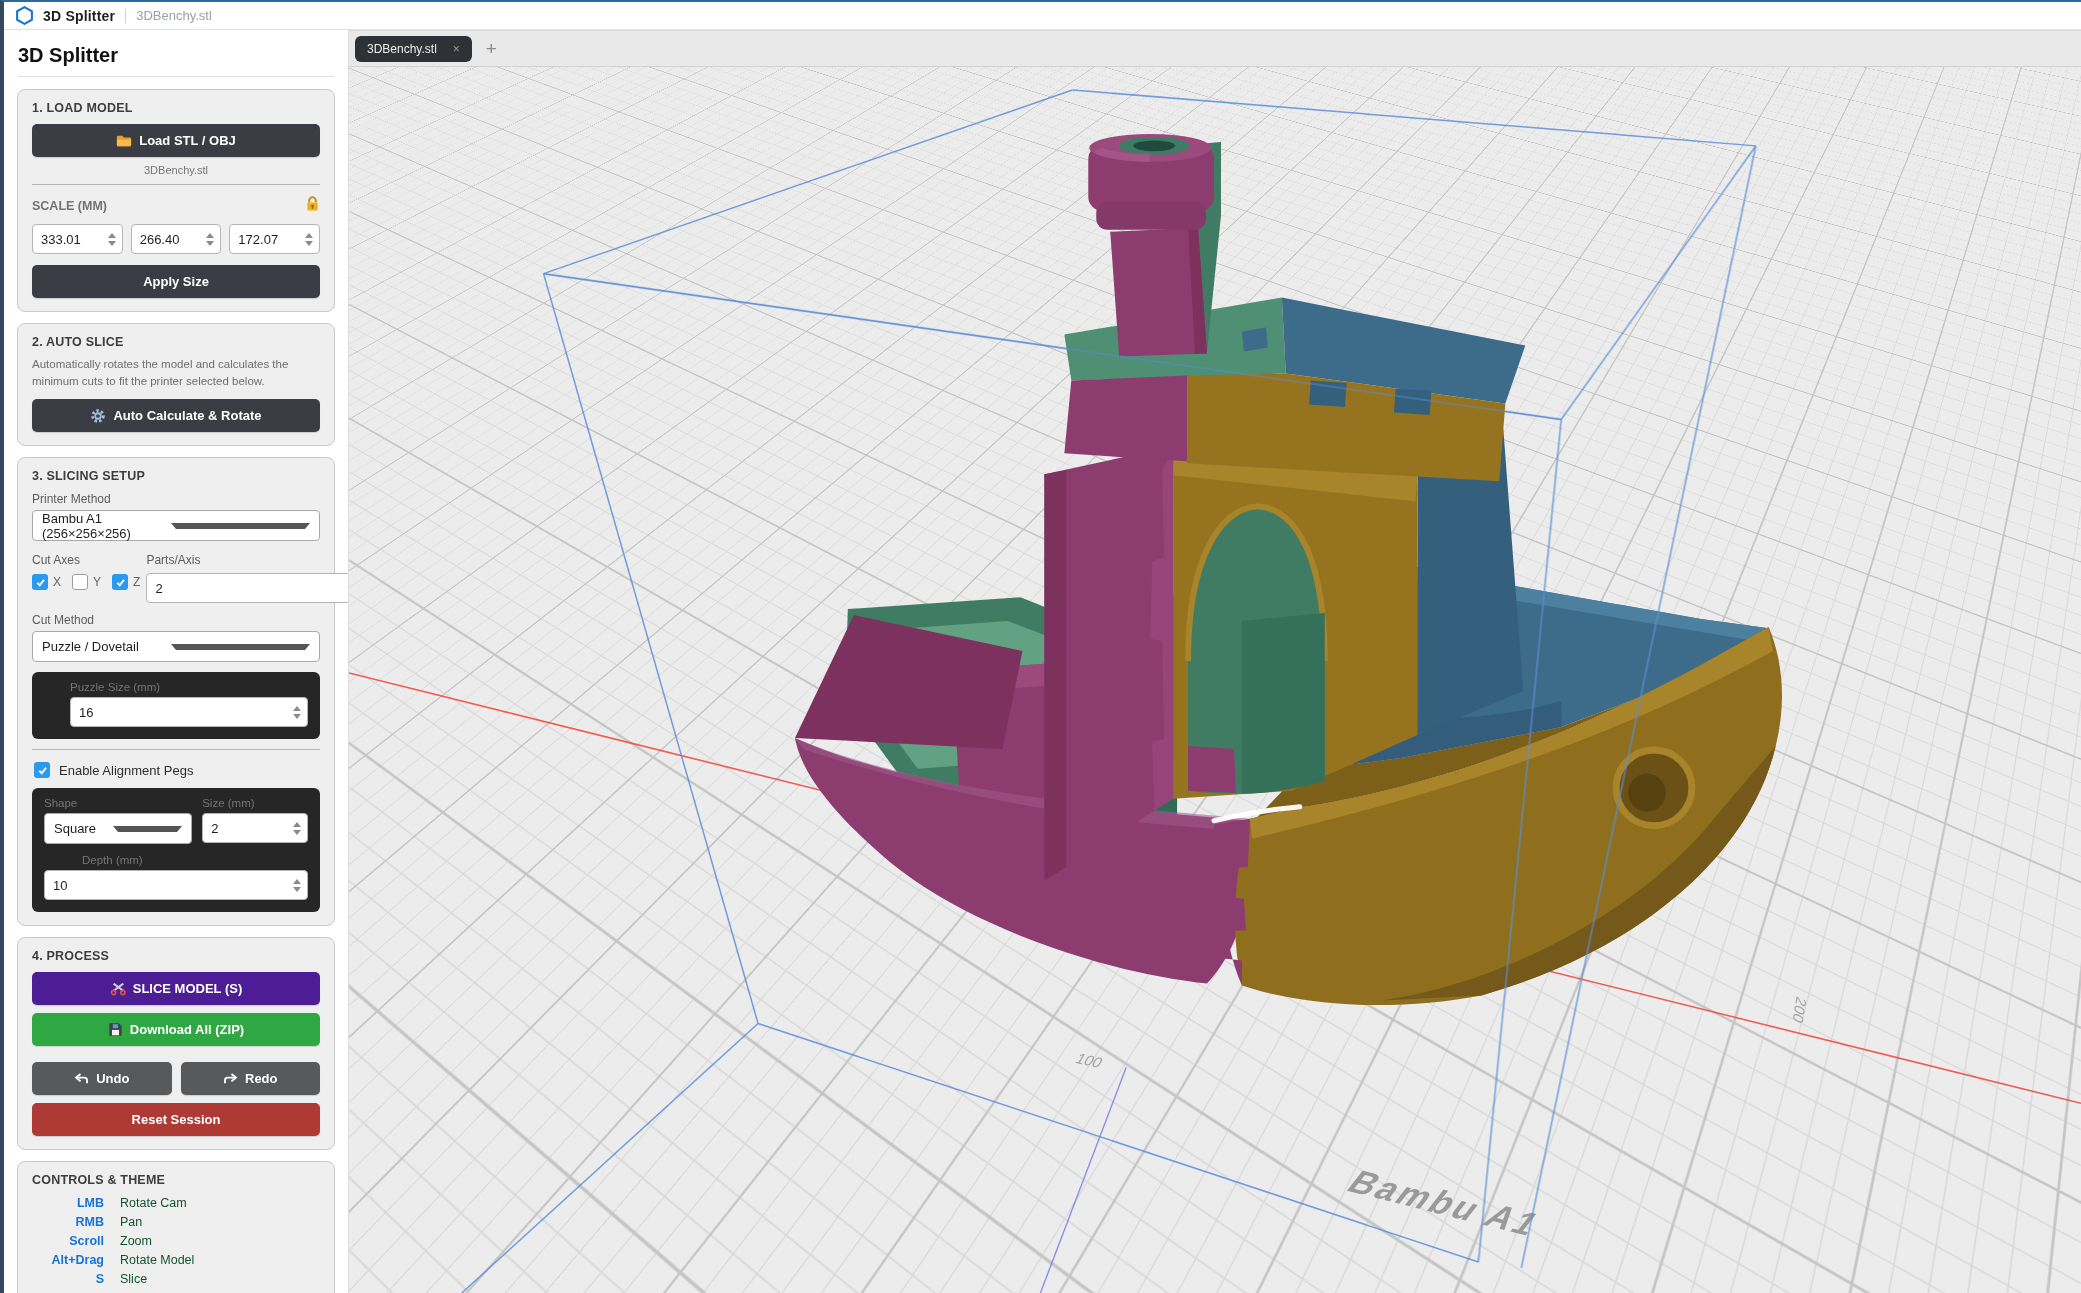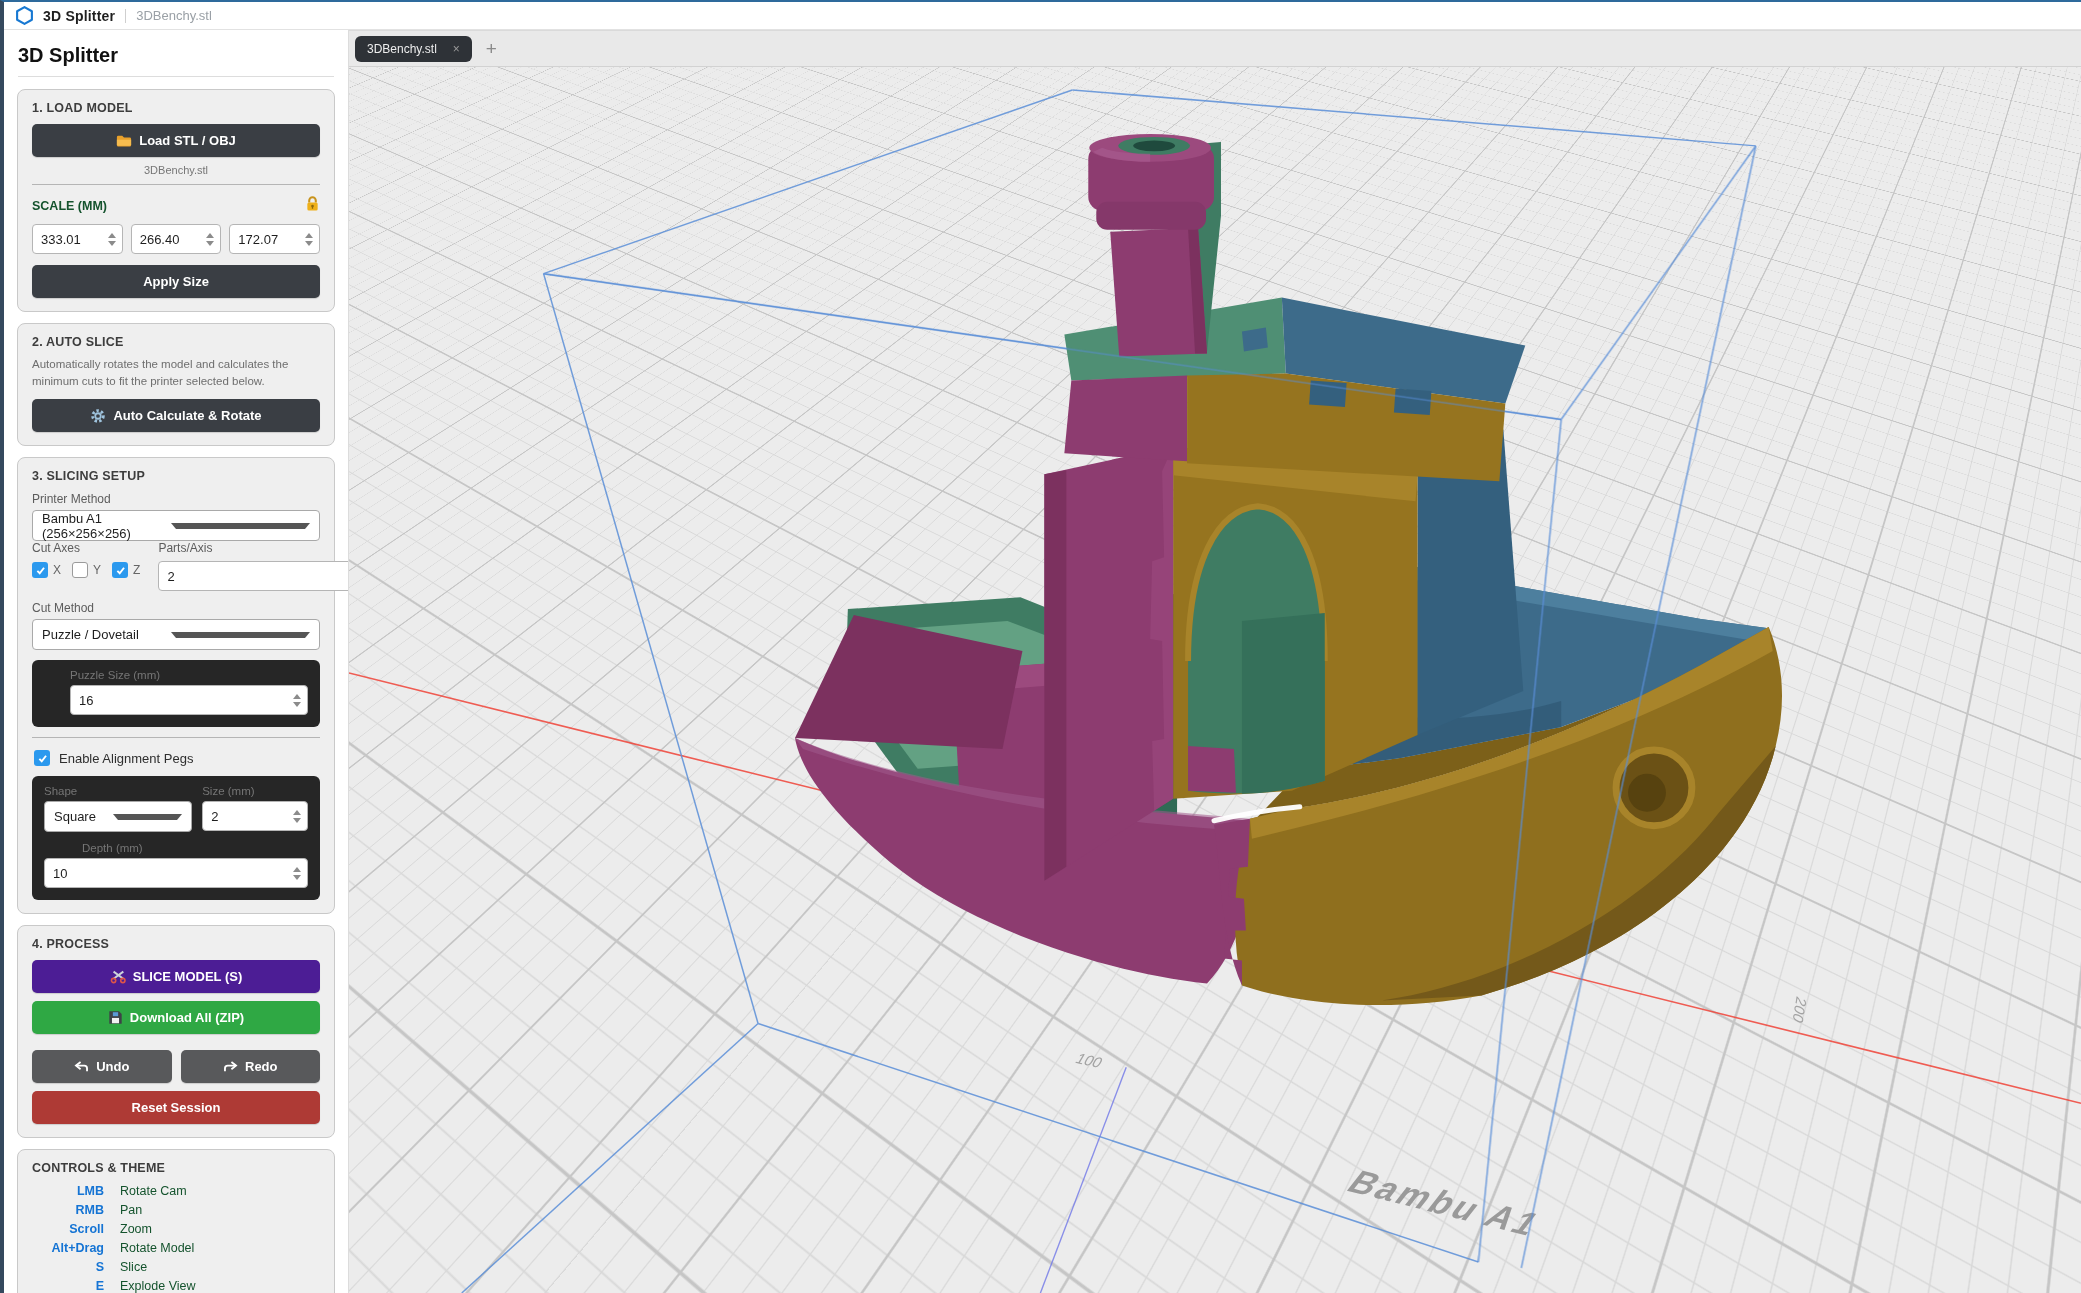--- a/index.html
+++ b/index.html
@@ -21,33 +21,33 @@
   .panel{margin:0 13px 11px 13px;background:#efefef;border:1px solid #c9c9c9;border-radius:8px;padding:11px 14px 13px 14px;}
   .ph{font-size:12.5px;font-weight:700;color:#3d3d3d;letter-spacing:.2px;margin-bottom:9px;}
   .btn{display:flex;align-items:center;justify-content:center;gap:7px;width:100%;height:33px;
        border:none;border-radius:5px;background:#3a3e44;color:#fff;font-size:13px;font-weight:700;
        font-family:inherit;cursor:pointer;box-shadow:0 1px 1px rgba(0,0,0,.15);}
   .btn svg{flex:0 0 auto;}
   .filename{text-align:center;font-size:11px;color:#767676;margin:7px 0 8px 0;}
   .divider{border:none;border-top:1px solid #6e6e6e;margin:4px 0 10px 0;opacity:.45;}
   .row{display:flex;align-items:center;}
   .row.spread{justify-content:space-between;}
-  .lbl-strong{font-size:12.5px;font-weight:700;color:#14532d;}
+  .lbl-strong{font-size:12.5px;font-weight:700;color:#737373;}
   .lbl{font-size:12px;color:#5c5c5c;margin-bottom:4px;}
   .spin{flex:1;display:flex;align-items:center;height:30px;background:#fff;border:1px solid #b5b5b5;border-radius:4px;overflow:hidden;}
   .spin input{flex:1;min-width:0;border:none;outline:none;font-family:inherit;font-size:13px;color:#1e1e1e;padding:0 0 0 8px;background:transparent;}
   .spin .spin-btns{width:20px;display:flex;flex-direction:column;align-items:center;justify-content:center;gap:3px;}
   .tri-up{width:0;height:0;border-left:4px solid transparent;border-right:4px solid transparent;border-bottom:5px solid #8b8b8b;}
   .tri-dn{width:0;height:0;border-left:4px solid transparent;border-right:4px solid transparent;border-top:5px solid #8b8b8b;}
   .triple{display:flex;gap:8px;margin:8px 0 11px 0;}
   .desc{font-size:11.5px;color:#6e6e6e;line-height:1.45;margin:-2px 0 10px 0;}
   .select{display:flex;align-items:center;height:31px;background:#fff;border:1px solid #a9a9a9;border-radius:4px;padding:0 9px;}
   .select span{flex:1;font-size:13px;color:#1e1e1e;}
   .chev{width:0;height:0;border-left:5px solid transparent;border-right:5px solid transparent;border-top:6px solid #555;}
-  .two-col{display:flex;gap:12px;margin:0 0 10px 0;}
+  .two-col{display:flex;margin:12px 0 10px 0;}
   .col-axes{flex:1.25;}
   .col-parts{flex:1;}
   .axes-row{display:flex;align-items:center;gap:5px;margin-top:7px;}
   .axis-letter{font-size:12px;color:#666;margin-right:6px;}
   .cb{width:16px;height:16px;border-radius:3px;flex:0 0 auto;display:flex;align-items:center;justify-content:center;}
   .cb.on{background:#2b99ee;}
   .cb.off{background:#fff;border:1px solid #9b9b9b;}
   .dark-panel{background:#262626;border-radius:6px;padding:9px 12px 12px 12px;margin-top:4px;}
   .dark-panel .lbl{color:#757575;font-size:11.5px;}
   .pegs-row{display:flex;align-items:center;gap:9px;margin:12px 2px 10px 2px;font-size:13px;color:#2e2e2e;}

